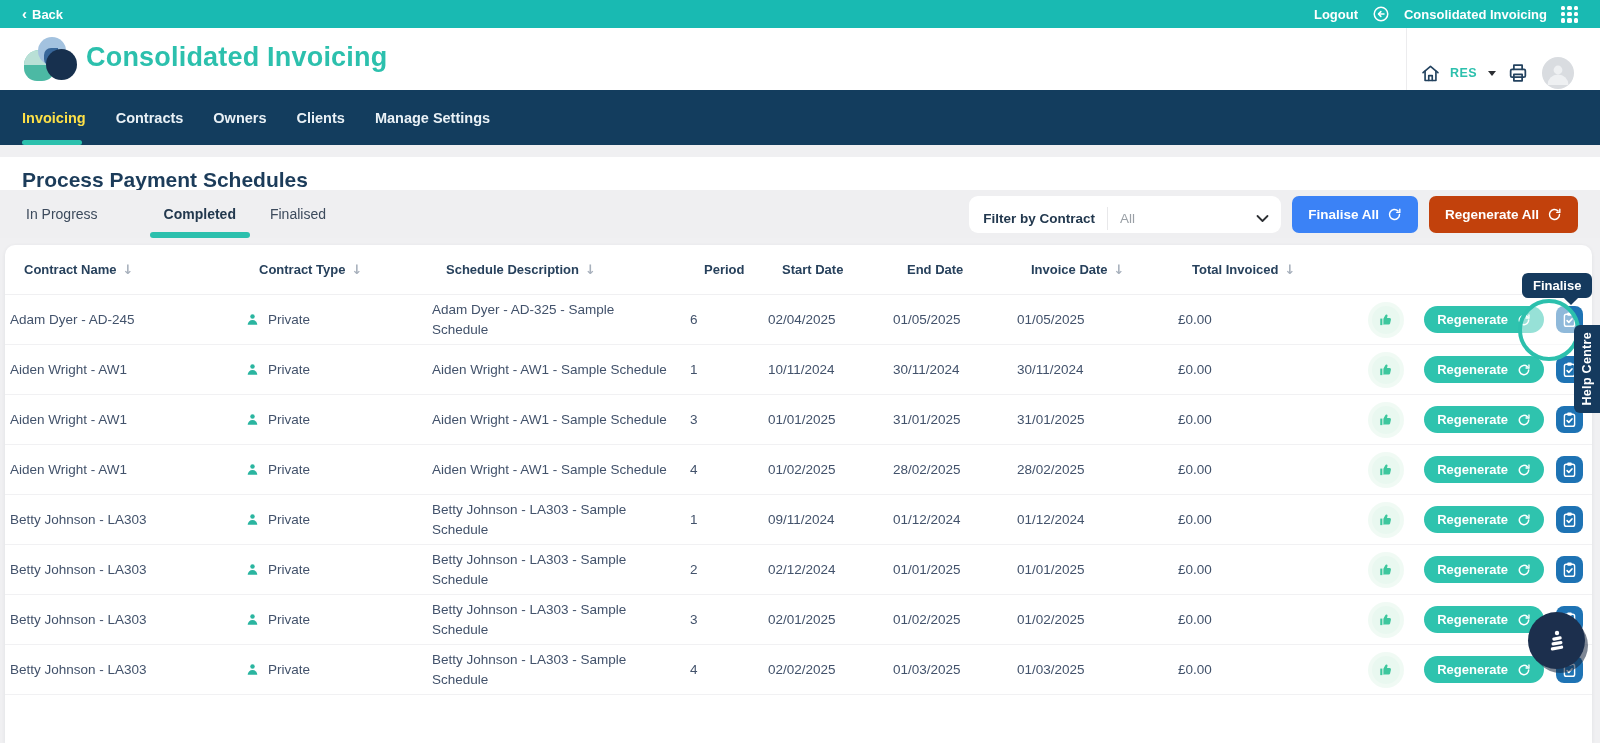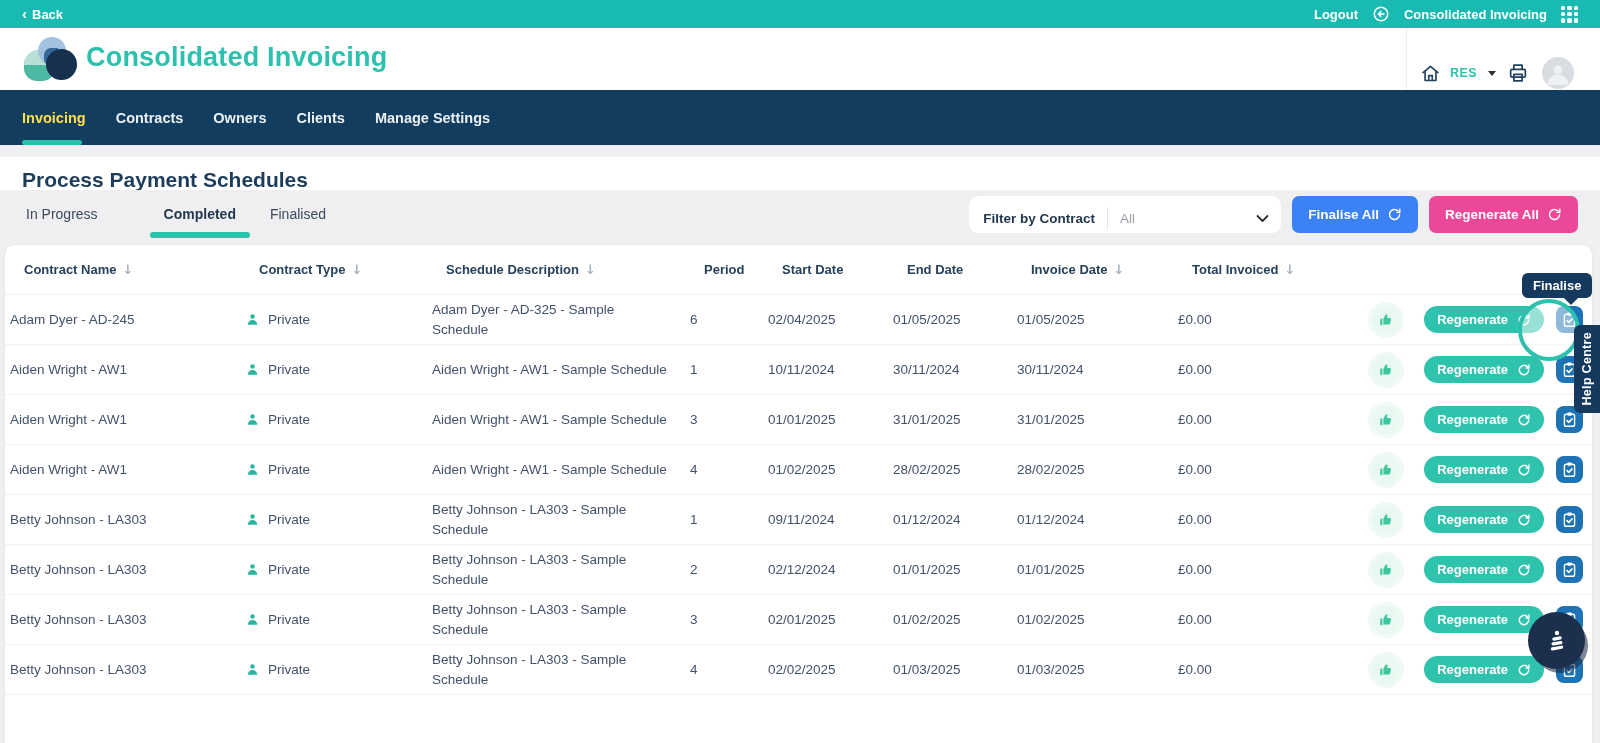--- a/index.html
+++ b/index.html
@@ -59,21 +59,21 @@
   .filterbox { display:flex; align-items:center; background:#fff; border-radius:9px; height:37px;
     width:312px; padding:8px 12px 0 14px; }
   .filterbox .flabel { font-size:13.5px; font-weight:600; color:#22384e; white-space:nowrap; }
   .filterbox .fdiv { width:1px; height:23px; background:#e8e8ea; margin:0 0 0 12px; }
   .filterbox .fvalue { flex:1; font-size:13.5px; color:#9aa0a6; padding-left:12px; }
   .filterbox .fchev { margin-left:6px; display:flex; }
   .btn { display:flex; align-items:center; gap:8px; height:37px; padding:0 16px; border:none;
     border-radius:7px; color:#fff; font-size:13.5px; font-weight:bold; cursor:pointer;
     font-family:inherit; }
   .btn-blue { background:#3b82f6; }
-  .btn-teal { background:#ec4899; }
+  .btn-teal { background:#c2410c; }
 
   
   .card { position:absolute; left:5px; top:245px; width:1587px; height:498px; background:#fff;
     border-radius:10px 10px 0 0; box-shadow:0 1px 4px rgba(20,40,60,.07); overflow:hidden; }
   .trow { display:grid; grid-template-columns:235px 187px 258px 78px 125px 124px 161px 174px 1fr;
     align-items:center; padding-left:5px; }
   .thead { height:50px; border-bottom:1px solid #f0f0f2;padding-left:19px; }
   .thead .hcell { display:flex; align-items:center; gap:6px; font-size:13px; font-weight:bold;
     color:#27415c; }
   .sort-arrow { color:#a7b0bc; font-size:13px; font-family:"DejaVu Sans",sans-serif; cursor:pointer; }

